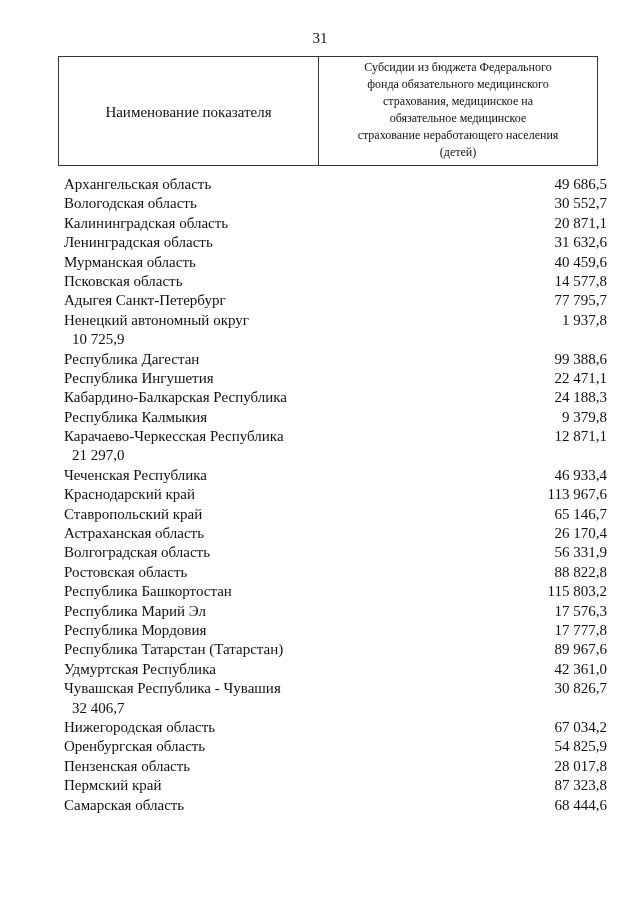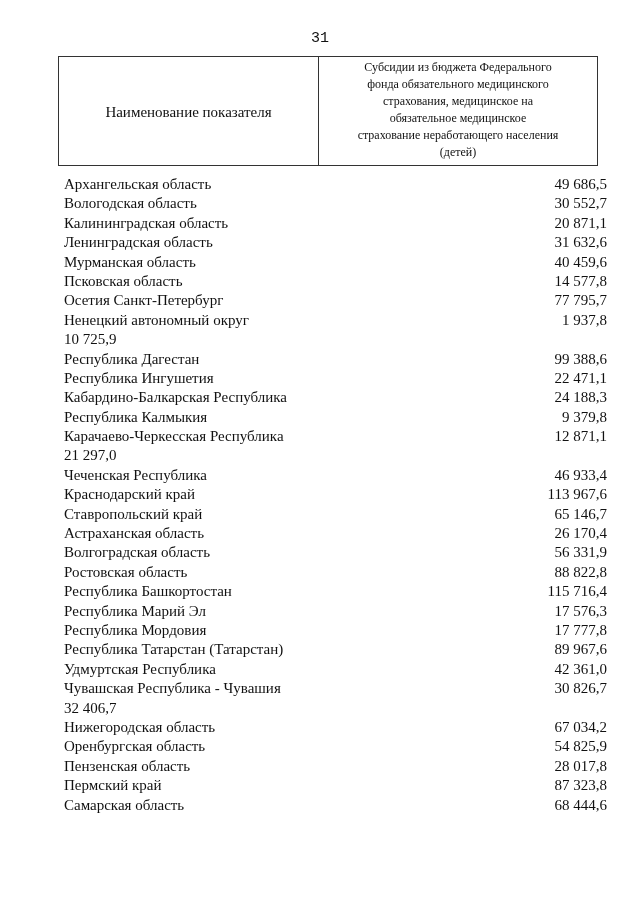--- a/index.html
+++ b/index.html
@@ -3,21 +3,21 @@
 <meta charset="utf-8">
 <style>
   html, body { margin: 0; padding: 0; background: #ffffff; }
   body {
     width: 640px; height: 905px; position: relative; overflow: hidden;
     font-family: "Liberation Serif", "DejaVu Serif", serif;
     color: #111111;
   }
   .page-number {
     position: absolute; top: 30px; left: 0; width: 640px;
-    text-align: center; font-size: 15px; font-family: Liberation Mono, monospace;
+    text-align: center; font-size: 15px;
   }
   .header-table {
     position: absolute; top: 56px; left: 58px;
     width: 540px; height: 110px;
     border: 1px solid #333; box-sizing: border-box;
     display: flex;
   }
   .header-left {
     width: 260px; border-right: 1px solid #333; box-sizing: border-box;
     display: flex; align-items: center; justify-content: center;
@@ -28,21 +28,21 @@
     padding: 2px 2px 0 2px;
   }
   .rows {
     position: absolute; top: 175px; left: 64px; width: 543px;
   }
   .row {
     display: flex; justify-content: space-between; align-items: baseline;
     height: 19.4px; font-size: 15px; line-height: 19.4px;
   }
   .row .name { white-space: nowrap; text-align: right; }
-  .row .value { white-space: nowrap; }
+  .row .value { white-space: nowrap; margin-left: 8px; }
 </style>
 </head>
 <body>
 
 <div class="page-number">31</div>
 
 <div class="header-table">
   <div class="header-left">Наименование показателя</div>
   <div class="header-right">
     <div>Субсидии из бюджета Федерального</div>
@@ -73,21 +73,21 @@
     </div>
     <div class="row">
       <span class="name">Мурманская область</span>
       <span class="value">40 459,6</span>
     </div>
     <div class="row">
       <span class="name">Псковская область</span>
       <span class="value">14 577,8</span>
     </div>
     <div class="row">
-      <span class="name">Осетия Санкт-Петербург</span>
+      <span class="name">Адыгея Санкт-Петербург</span>
       <span class="value">77 795,7</span>
     </div>
     <div class="row">
       <span class="name">Ненецкий автономный округ</span>
       <span class="value">1 937,8</span>
     </div>
     <div class="row">
       <span class="value">10 725,9</span>
     </div>
     <div class="row">
@@ -132,21 +132,21 @@
     <div class="row">
       <span class="name">Волгоградская область</span>
       <span class="value">56 331,9</span>
     </div>
     <div class="row">
       <span class="name">Ростовская область</span>
       <span class="value">88 822,8</span>
     </div>
     <div class="row">
       <span class="name">Республика Башкортостан</span>
-      <span class="value">115 716,4</span>
+      <span class="value">115 803,2</span>
     </div>
     <div class="row">
       <span class="name">Республика Марий Эл</span>
       <span class="value">17 576,3</span>
     </div>
     <div class="row">
       <span class="name">Республика Мордовия</span>
       <span class="value">17 777,8</span>
     </div>
     <div class="row">

